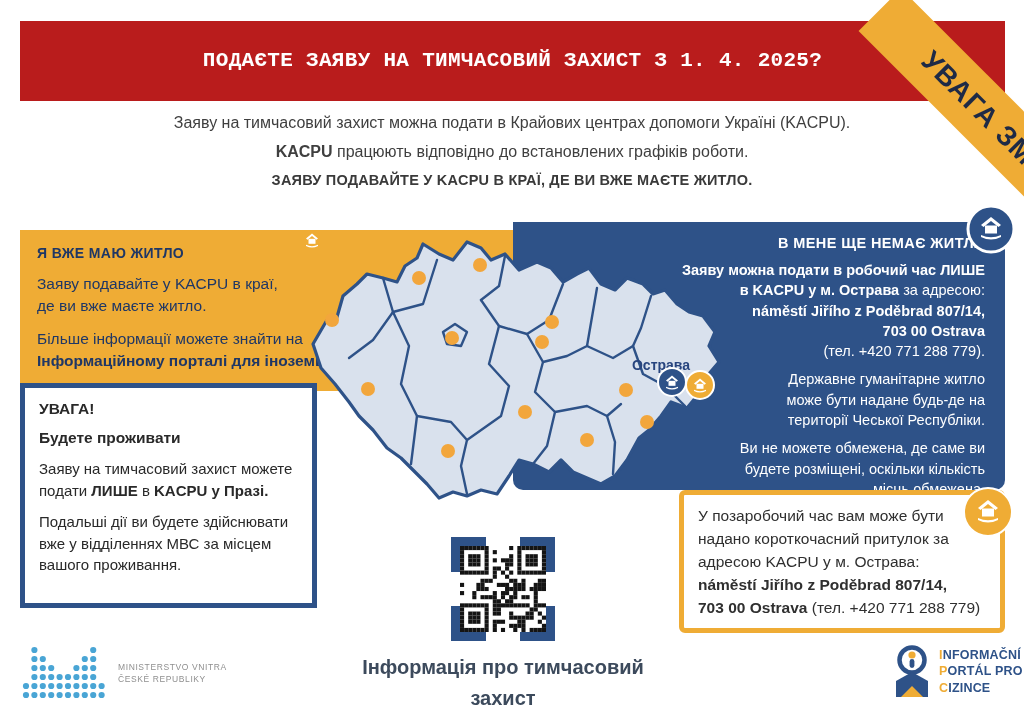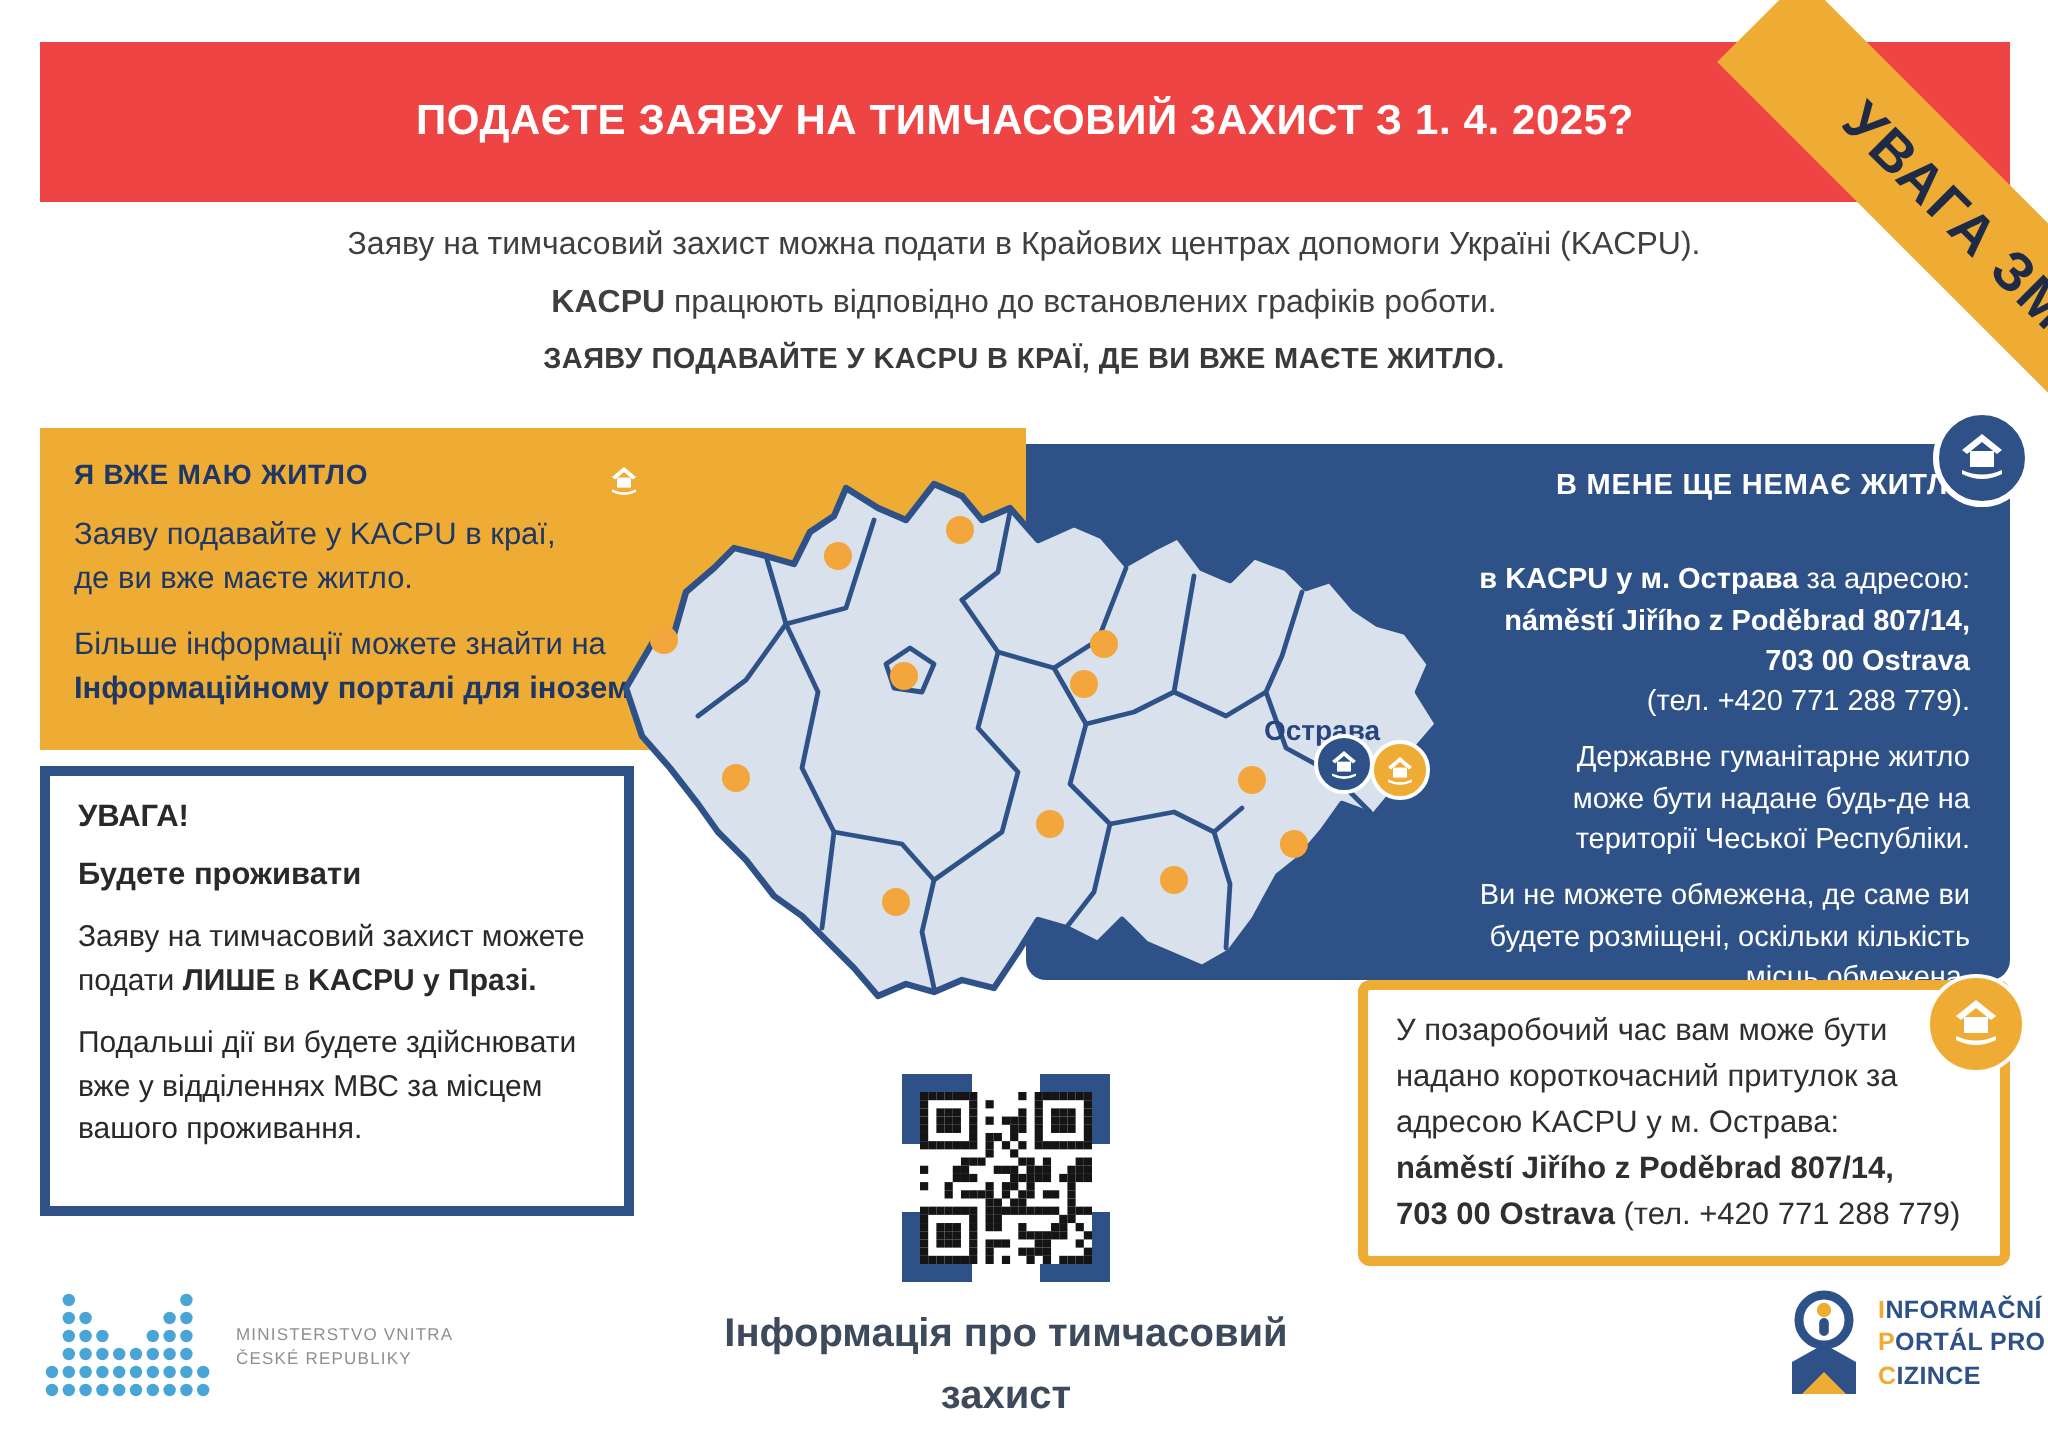--- a/index.html
+++ b/index.html
@@ -1,32 +1,32 @@
 <!DOCTYPE html>
 <html><head>
 <meta charset="utf-8">
 <style>
   html,body{margin:0;padding:0;background:#e8e8e8;}
   .page{position:relative;width:1024px;height:720px;background:#ffffff;overflow:hidden;
         font-family:"Liberation Sans",sans-serif;margin:0 auto;}
   
-  .header{position:absolute;left:20px;top:21px;width:985px;height:80px;background:#ef4444;z-index:2;}
+  .header{position:absolute;left:20px;top:21px;width:985px;height:80px;background:#b91c1c;z-index:2;font-family:Liberation Mono, monospace;}
   .header h1{margin:0;line-height:80px;text-align:center;color:#ffffff;font-size:21px;
              font-weight:bold;letter-spacing:.3px;}
   
   .ribbon{position:absolute;left:830px;top:100px;width:340px;height:60px;background:#EFAC35;
           transform:rotate(45deg);z-index:10;display:flex;align-items:center;justify-content:center;}
   .ribbon span{color:#1e2a46;font-size:28px;font-weight:bold;letter-spacing:1px;white-space:nowrap;}
   
   .intro{position:absolute;left:0;top:114px;width:1024px;text-align:center;color:#3F3F3F;z-index:1;}
   .intro .l{font-size:16px;margin:0 0 11px 0;}
   .intro .l3{font-size:14.5px;font-weight:bold;letter-spacing:.2px;color:#3A3A3A;}
   b.navy{font-weight:bold;}
   
-  .ybox{position:absolute;left:20px;top:214px;width:493px;height:161px;background:#EFAC35;z-index:3;}
+  .ybox{position:absolute;left:20px;top:230px;width:493px;height:161px;background:#EFAC35;z-index:3;}
   .ybox .inner{padding:15px 0 0 17px;width:330px;color:#1F3765;}
   .ybox .t{font-size:14px;font-weight:bold;letter-spacing:.4px;margin-bottom:12px;}
   .ybox .p{font-size:15.5px;line-height:1.42;margin-bottom:11px;}
   
   .bpanel{position:absolute;left:513px;top:222px;width:492px;height:268px;background:#2E5288;
           border-radius:0 10px 10px 10px;z-index:3;}
   .bpanel .inner{position:absolute;right:20px;top:13px;left:150px;text-align:right;color:#ffffff;}
   .bpanel .t{font-size:14.5px;font-weight:bold;letter-spacing:.4px;margin-bottom:9px;}
   .bpanel .ln{font-size:14.5px;line-height:1.4;}
   .bpanel .gap{height:8px;}
@@ -91,21 +91,21 @@
         <span>Більше інформації можете знайти на</span><br>
         <b>Інформаційному порталі для іноземців.</b>
       </div>
     </div>
   </div>
 
   <div class="bpanel">
     <div class="inner">
       <div class="t">В МЕНЕ ЩЕ НЕМАЄ ЖИТЛА</div>
       <div class="ln">
-        <br>
+        <b>Заяву можна подати в робочий час ЛИШЕ</b><br>
         <b>в KACPU у м. Острава</b><span> за адресою:</span><br>
         <b>náměstí Jiřího z Poděbrad 807/14,</b><br>
         <b>703 00 Ostrava</b><br>
         <span>(тел. +420 771 288 779).</span>
       </div>
       <div class="gap"></div>
       <div class="ln">
         <span>Державне гуманітарне житло</span><br>
         <span>може бути надане будь-де на</span><br>
         <span>території Чеської Республіки.</span>

